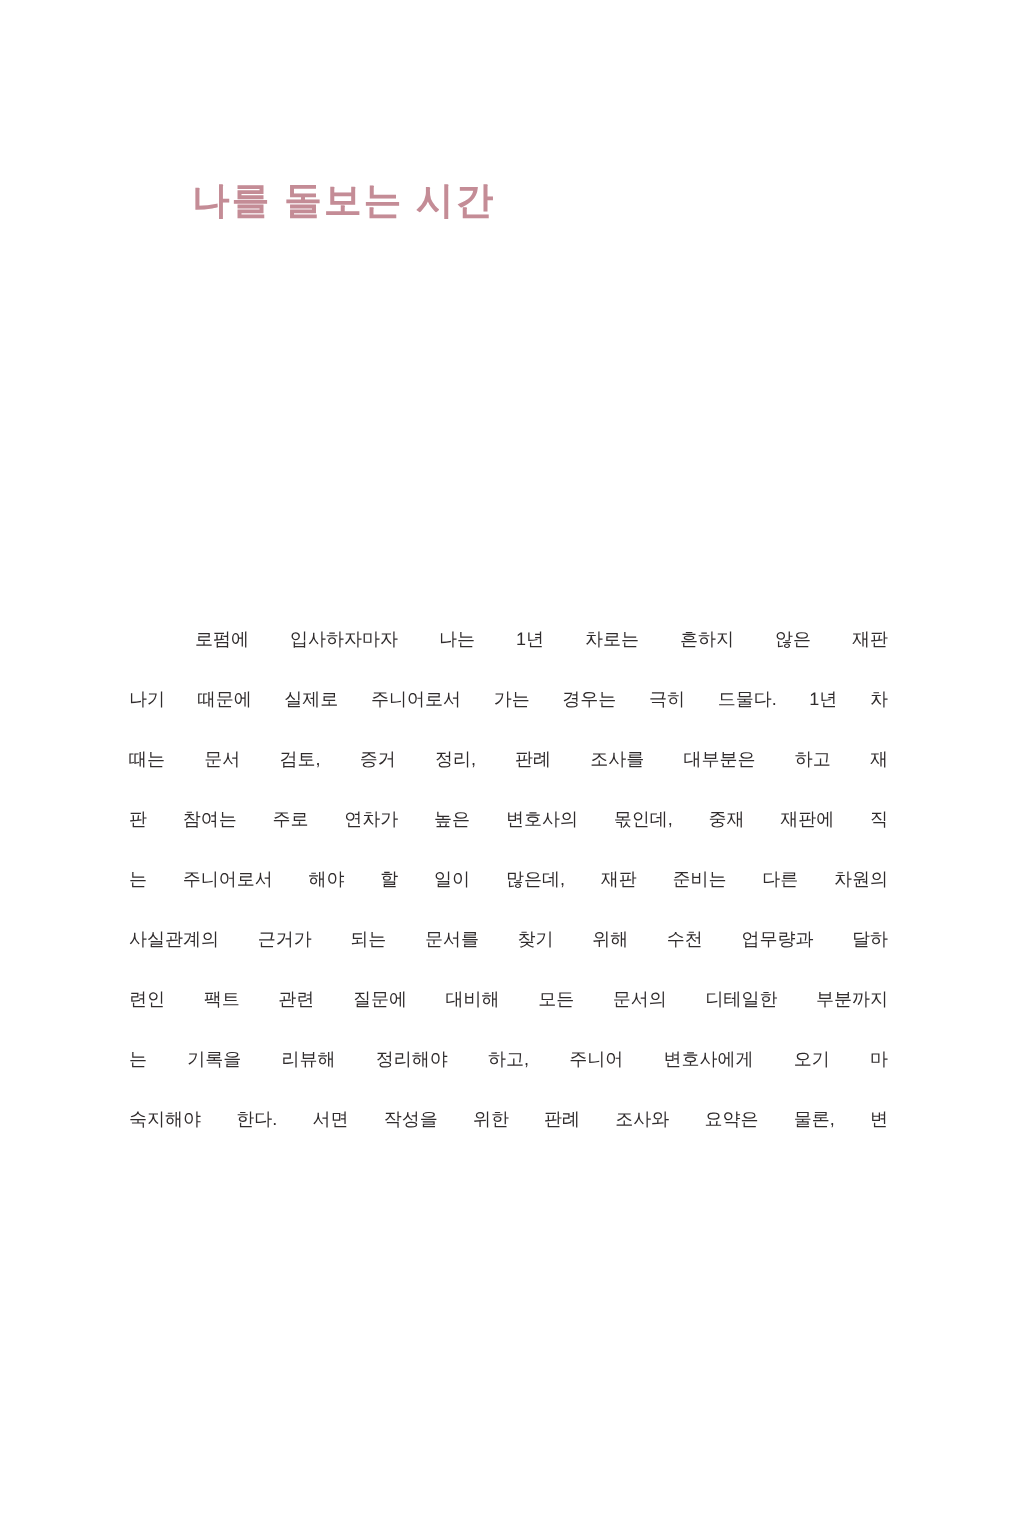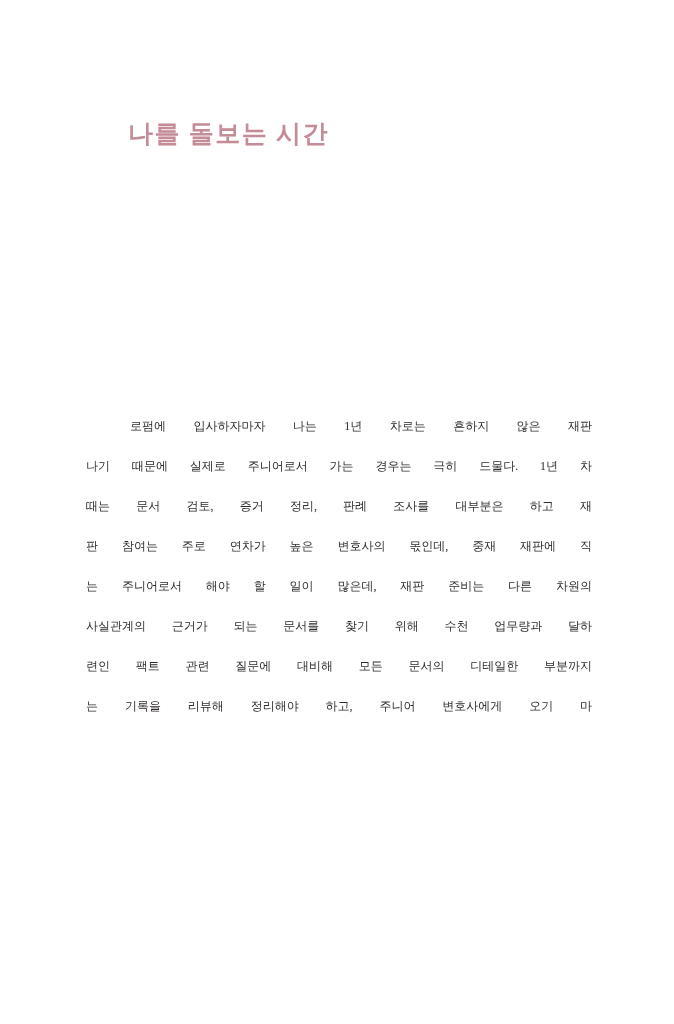--- a/index.html
+++ b/index.html
@@ -6,21 +6,21 @@
     margin: 0;
     padding: 0;
     background: #ffffff;
   }
   .book-page {
     position: relative;
     width: 674px;
     height: 772px;
     background: #ffffff;
     overflow: hidden;
-    font-family: Liberation Serif, serif;
+    font-family: Liberation Sans, sans-serif;
   }
   .chapter-title {
     position: absolute;
     left: 128px;
     top: 100px;
     font-size: 25px;
     line-height: 34px;
     letter-spacing: 1.5px;
     color: #c48c96;
     font-weight: 600;
@@ -67,17 +67,18 @@
 
   <div class="body-text">
     <div class="body-line first-line">로펌에 입사하자마자 나는 1년 차로는 흔하지 않은 재판</div>
     <div class="body-line">나기 때문에 실제로 주니어로서 가는 경우는 극히 드물다. 1년 차</div>
     <div class="body-line">때는 문서 검토, 증거 정리, 판례 조사를 대부분은 하고 재</div>
     <div class="body-line">판 참여는 주로 연차가 높은 변호사의 몫인데, 중재 재판에 직</div>
     <div class="body-line">는 주니어로서 해야 할 일이 많은데, 재판 준비는 다른 차원의</div>
     <div class="body-line">사실관계의 근거가 되는 문서를 찾기 위해 수천 업무량과 달하</div>
     <div class="body-line">련인 팩트 관련 질문에 대비해 모든 문서의 디테일한 부분까지</div>
     <div class="body-line">는 기록을 리뷰해 정리해야 하고, 주니어 변호사에게 오기 마</div>
+    <div class="body-line">숙지해야 한다. 서면 작성을 위한 판례 조사와 요약은 물론, 변</div>
   </div>
 
   <div class="page-number">24</div>
 
 </div>
 
 </body></html>

